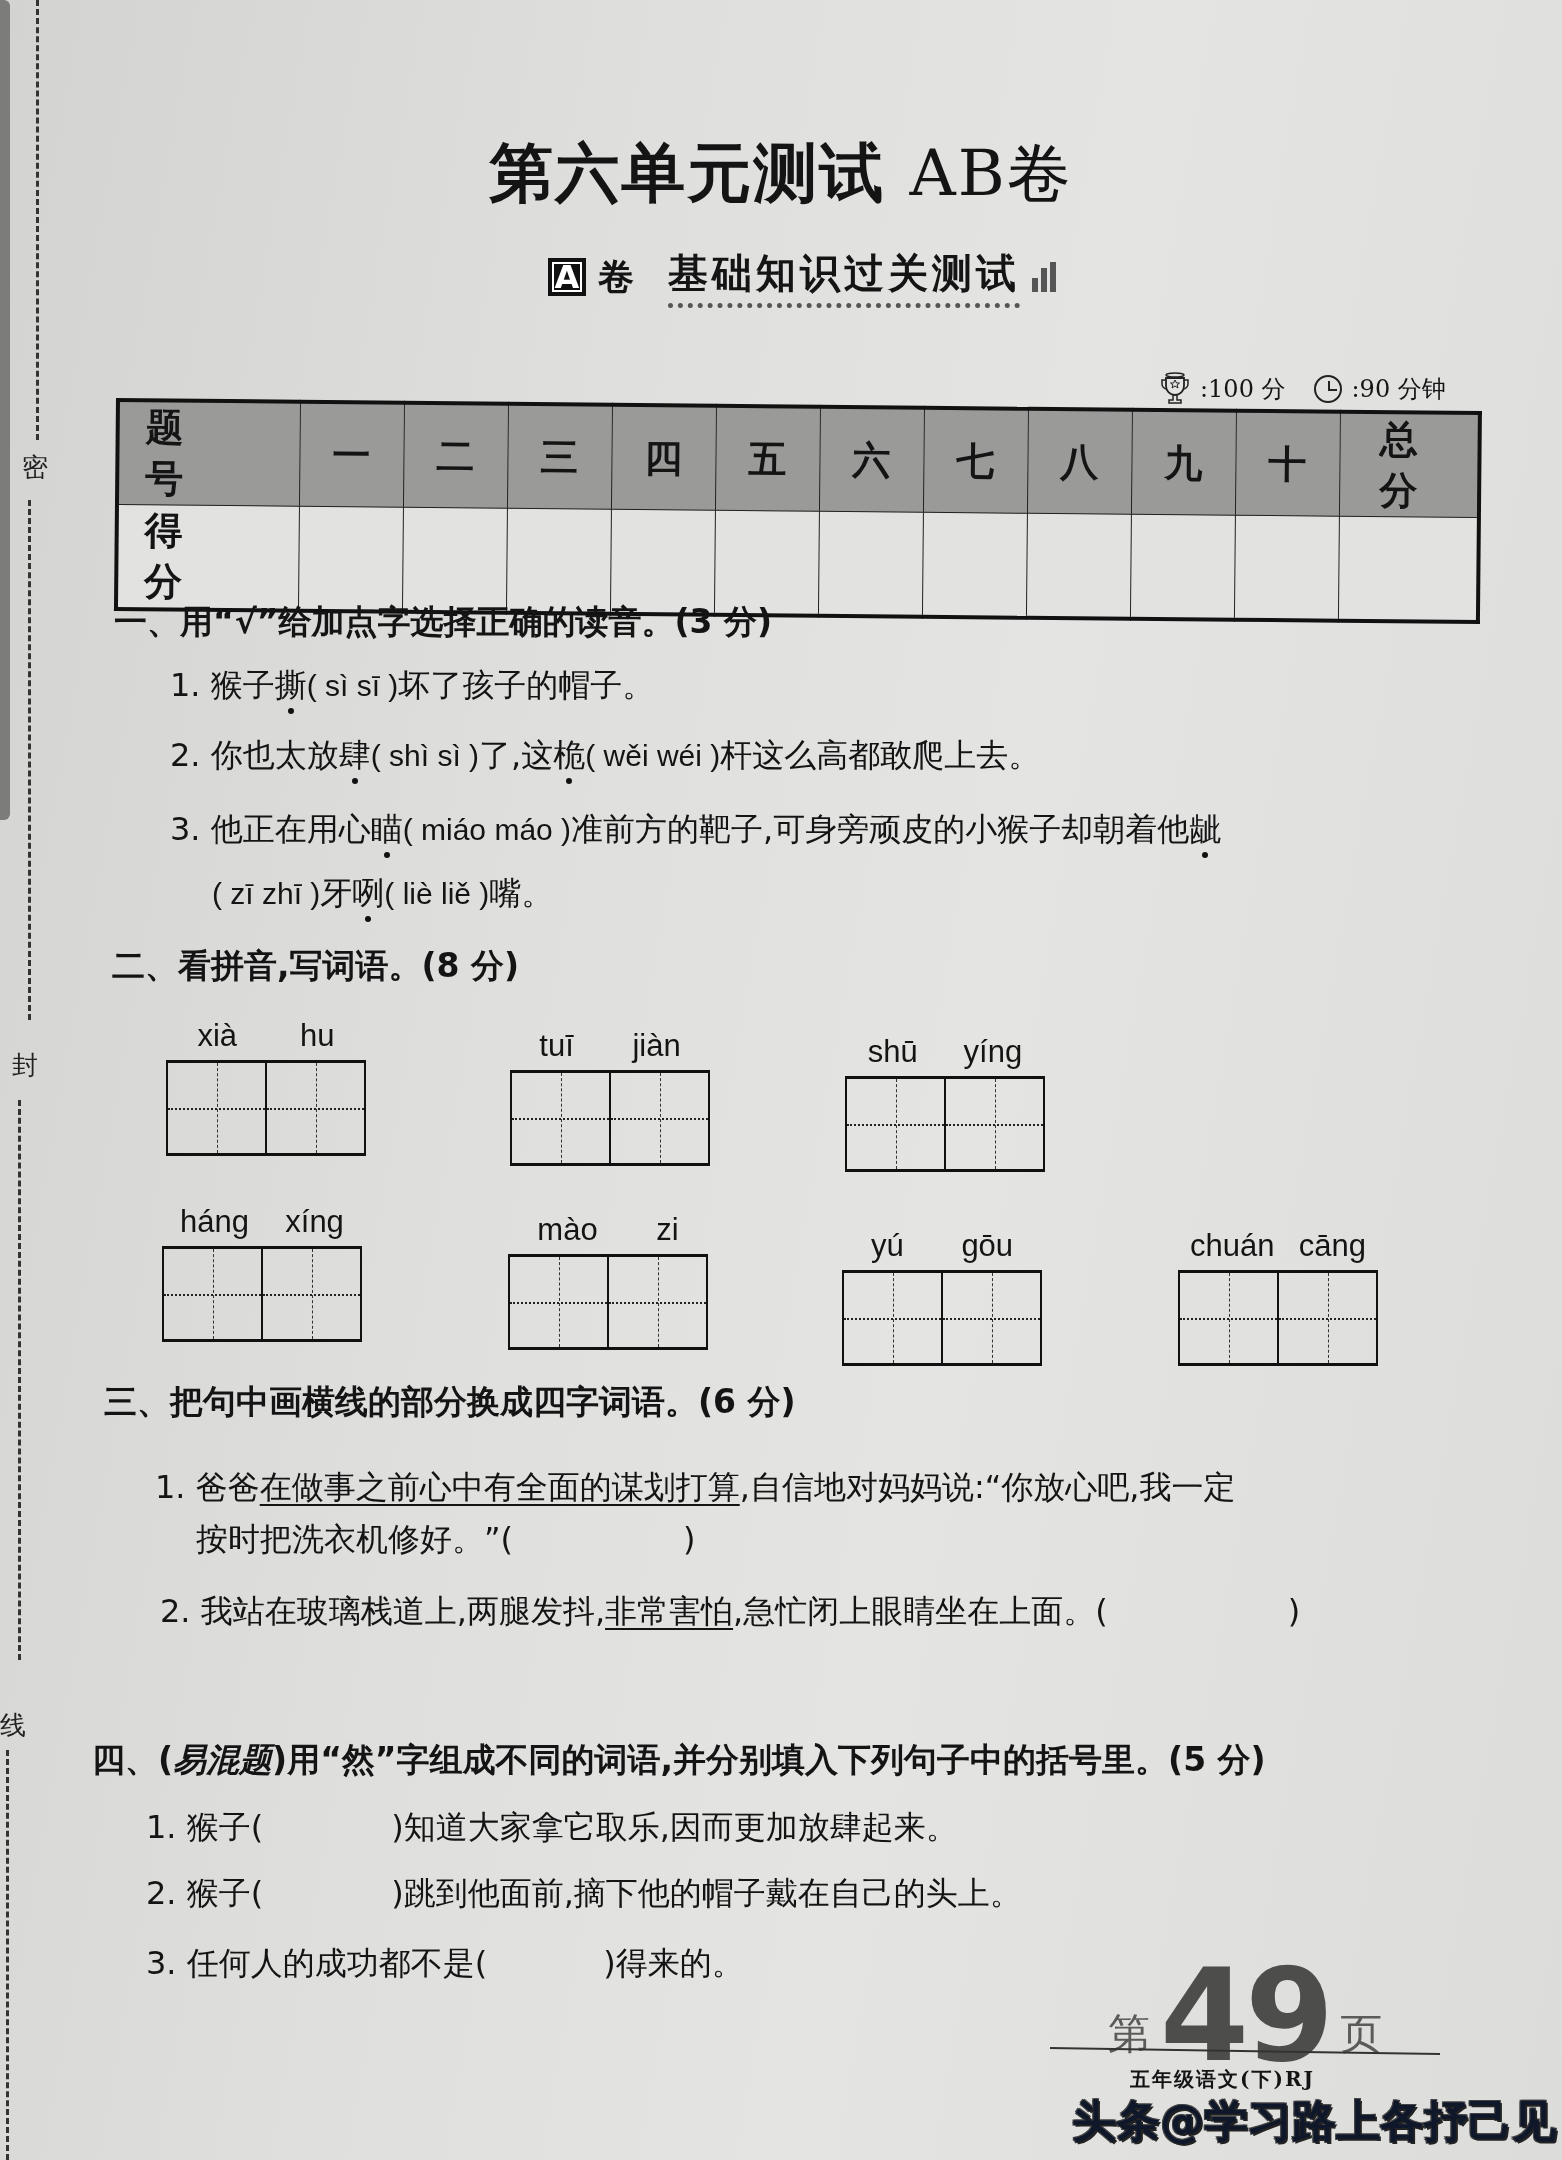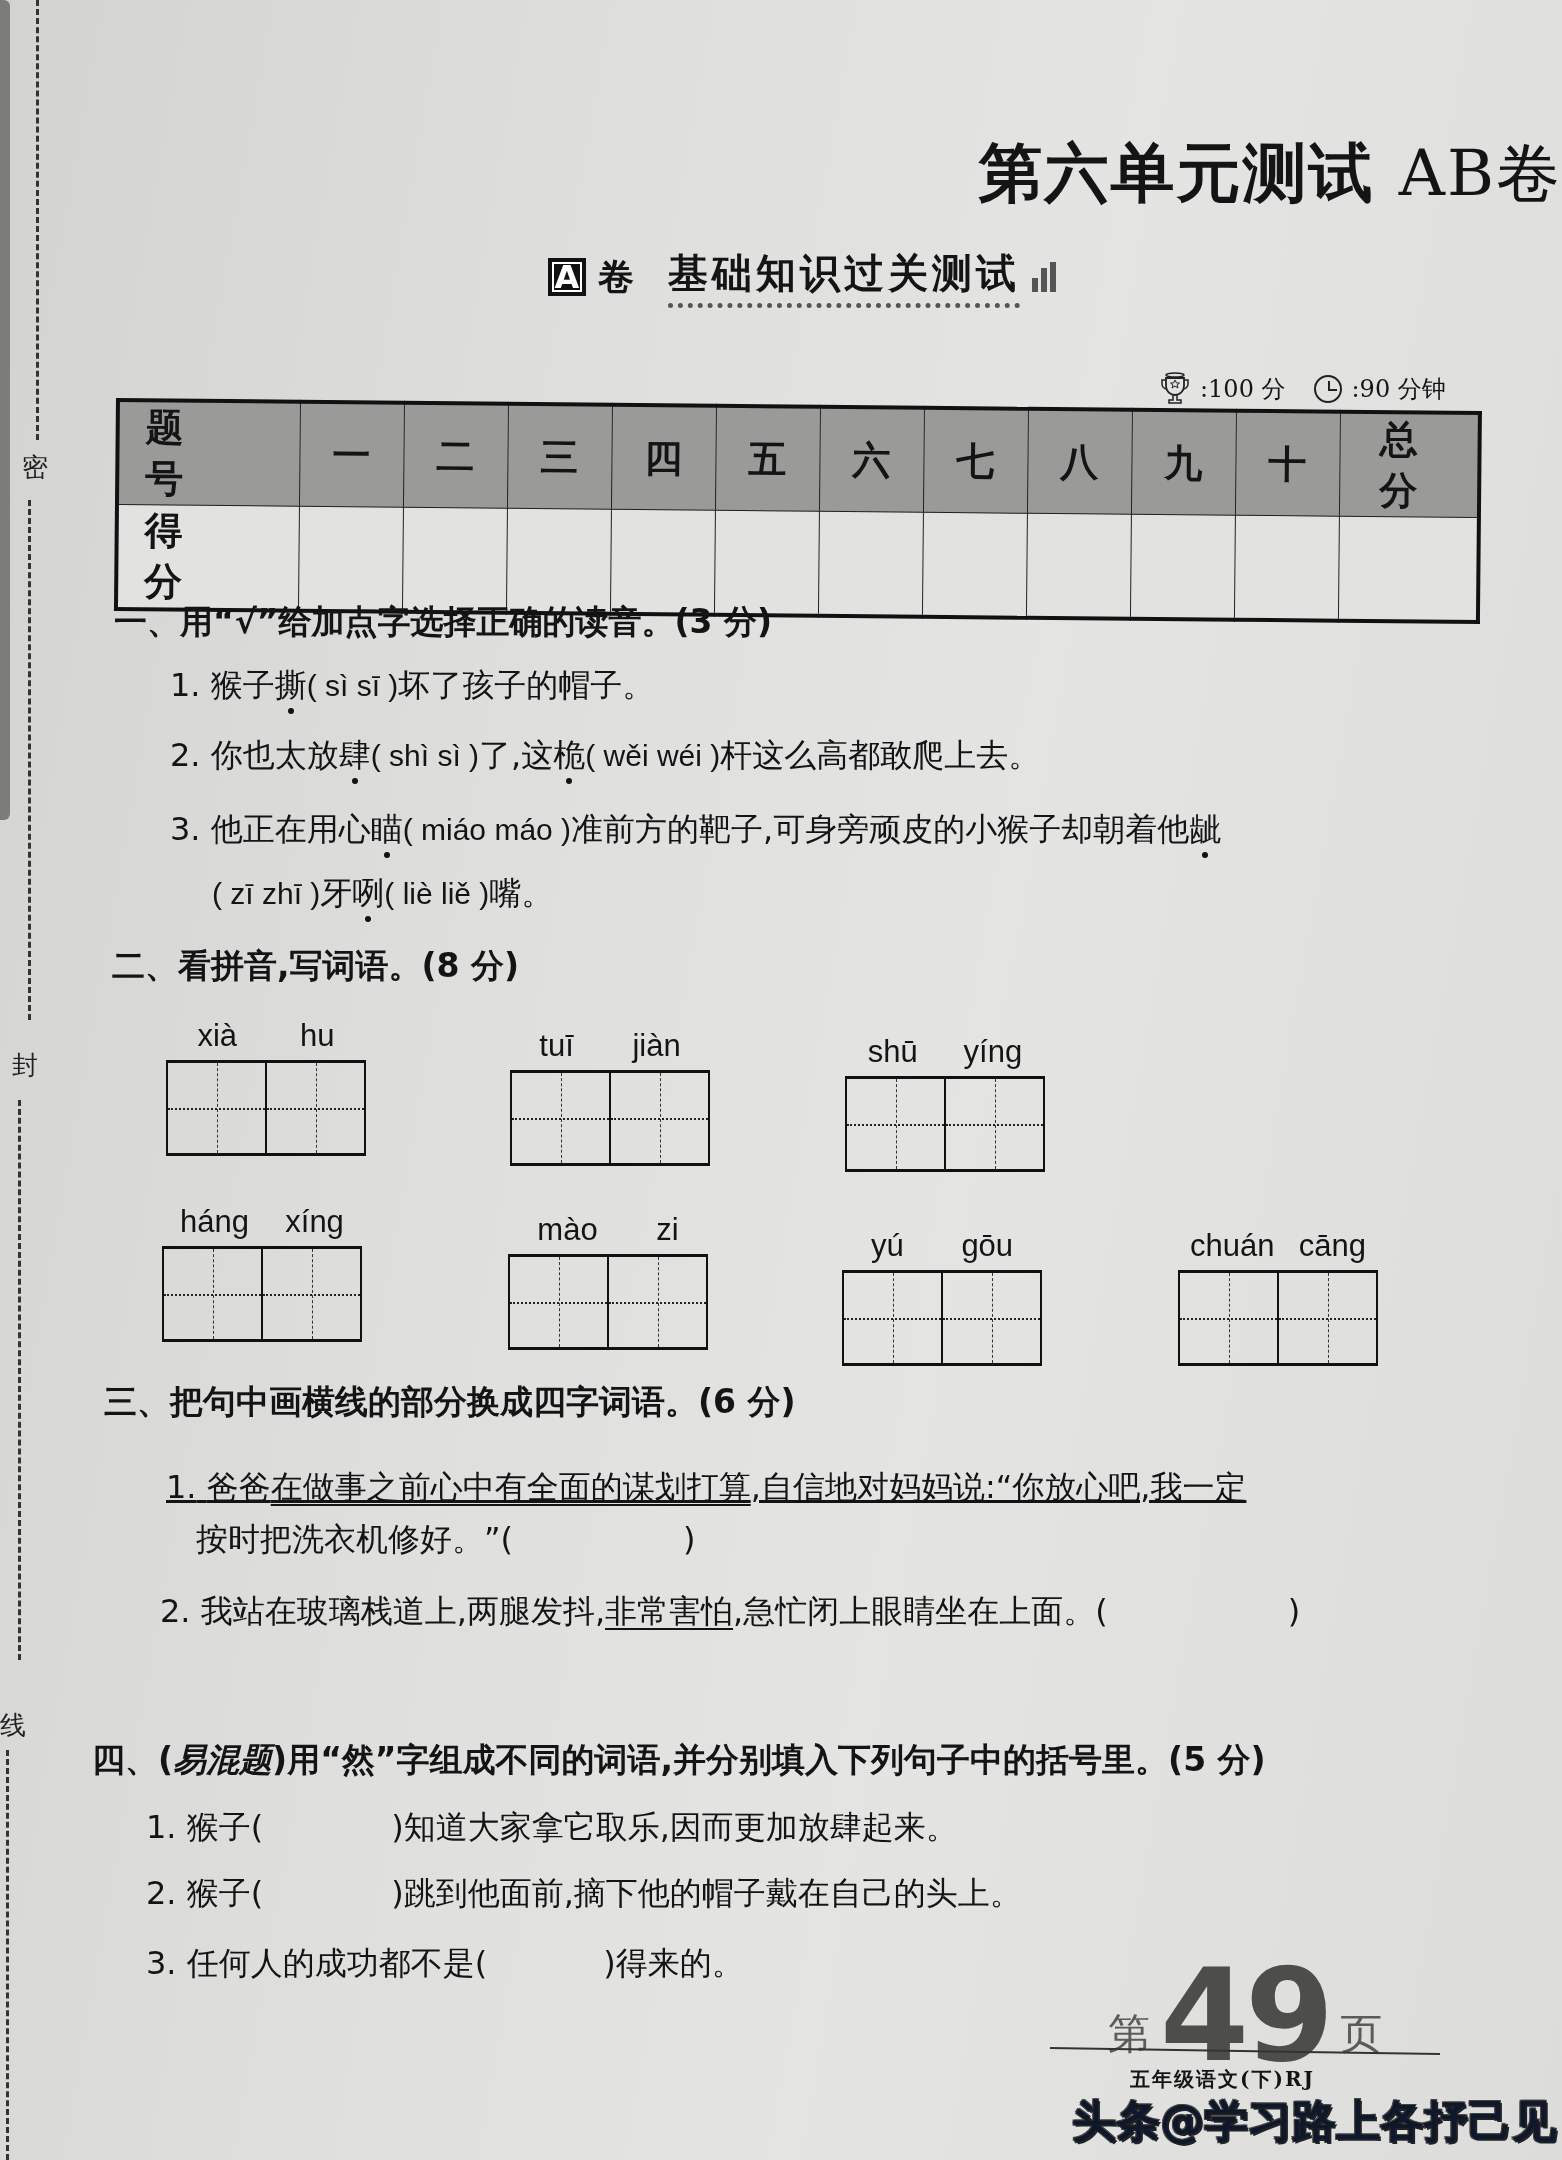--- a/index.html
+++ b/index.html
@@ -23,21 +23,21 @@
   }
   .binding .dash {
     position: absolute; width: 0; border-left: 3px dashed #333;
   }
   .binding .seal-char {
     position: absolute; font-family: "DejaVu Serif", serif; font-size: 26px; color: #222;
   }
 
   .title {
     position: absolute; left: 0; width: 1562px; top: 130px;
-    text-align: right; font-size: 64px; font-weight: bold; letter-spacing: 2px;
+    text-align: center; font-size: 64px; font-weight: bold; letter-spacing: 2px;
     font-family: "DejaVu Sans", sans-serif;
   }
   .title .ab { font-family: "DejaVu Serif", serif; font-weight: normal; }
 
   .subtitle {
     position: absolute; left: 548px; top: 246px; display: flex; align-items: center; gap: 12px;
   }
   .a-badge {
     width: 38px; height: 38px; background: #111; color: #fff; font-weight: bold;
     font-size: 32px; display: flex; align-items: center; justify-content: center;
@@ -293,21 +293,21 @@
         <span>cāng</span>
       </div>
     <div class="tian-grid">
         <div class="tian-cell"></div>
         <div class="tian-cell"></div>
       </div>
   </div>
 
   <div class="section-title" style="left:104px; top:1380px;">三、把句中画横线的部分换成四字词语。(6 分)</div>
 
-  <div class="line" style="left:166px; top:1466px;text-decoration:underline;">
+  <div class="line" style="left:155px; top:1466px;">
     <span>1.</span>
     <span>爸爸</span><span class="ul">在做事之前心中有全面的谋划打算</span><span>,自信地对妈妈说:“你放心吧,我一定</span>
   </div>
   <div class="line" style="left:196px; top:1518px;">
     <span>按时把洗衣机修好。”(</span><span class="blank-paren" style="width:170px"></span><span>)</span>
   </div>
 
   <div class="line" style="left:160px; top:1590px;">
     <span>2.</span>
     <span>我站在玻璃栈道上,两腿发抖,</span><span class="ul">非常害怕</span><span>,急忙闭上眼睛坐在上面。(</span><span class="blank-paren" style="width:180px"></span><span>)</span>

